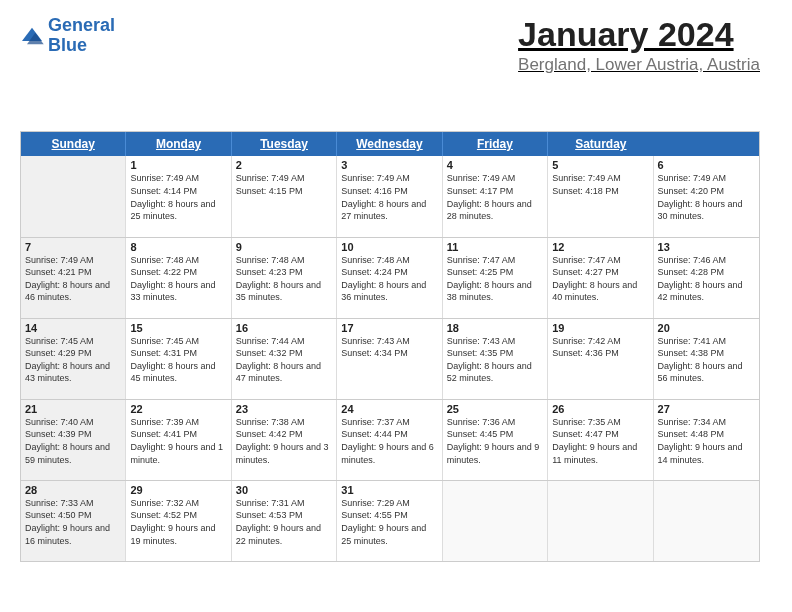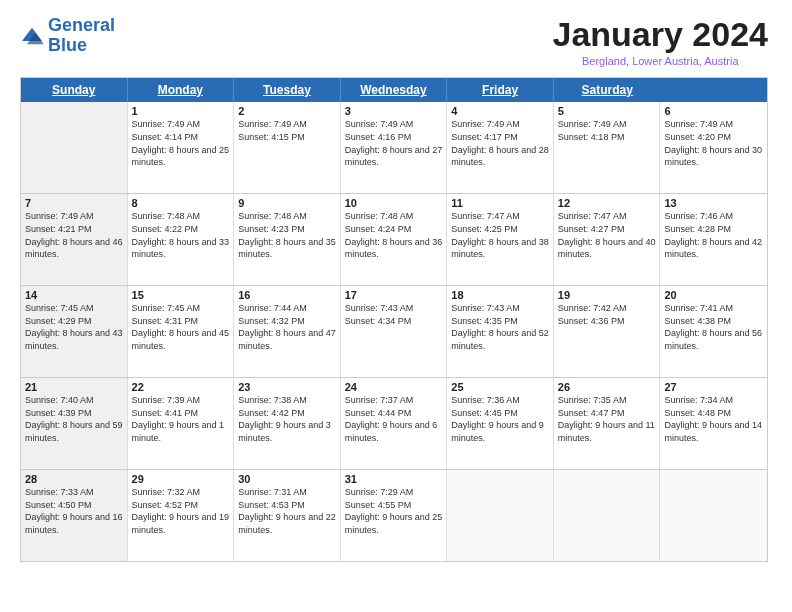--- a/index.html
+++ b/index.html
@@ -6,23 +6,24 @@
     body {
       width: 792px;
       height: 612px;
       font-family: Arial, sans-serif;
       background: #fff;
       overflow: hidden;
     }
     .page {
       width: 792px;
       height: 572px;
-      padding: 16px 24px 10px 20px;
+      padding: 16px 32px 10px 20px;
       display: flex;
       flex-direction: column;
+      gap: 46px;
     }
     .header {
       display: flex;
       align-items: flex-start;
       justify-content: space-between;
       margin-bottom: 10px;
     }
     .logo {
       display: flex;
       align-items: center;
@@ -35,31 +36,32 @@
       line-height: 1.1;
     }
     .logo-text span {
       color: #2a6bb5;
     }
     .logo-icon {
       width: 24px;
       height: 20px;
     }
     .title-block {
-      text-align: center;
+      text-align: left;
+      text-decoration: underline;
     }
     .month-title {
       font-size: 34px;
       font-weight: bold;
       color: #222;
       line-height: 1.1;
     }
     .subtitle {
-      font-size: 11px;
-      color: #8b5cf6;
+      font-size: 17px;
+      color: #737373;
       margin-top: 2px;
     }
     .calendar {
       flex: 1;
       display: flex;
       flex-direction: column;
       border: 1px solid #ccc;
     }
     .cal-header-row {
       display: grid;

